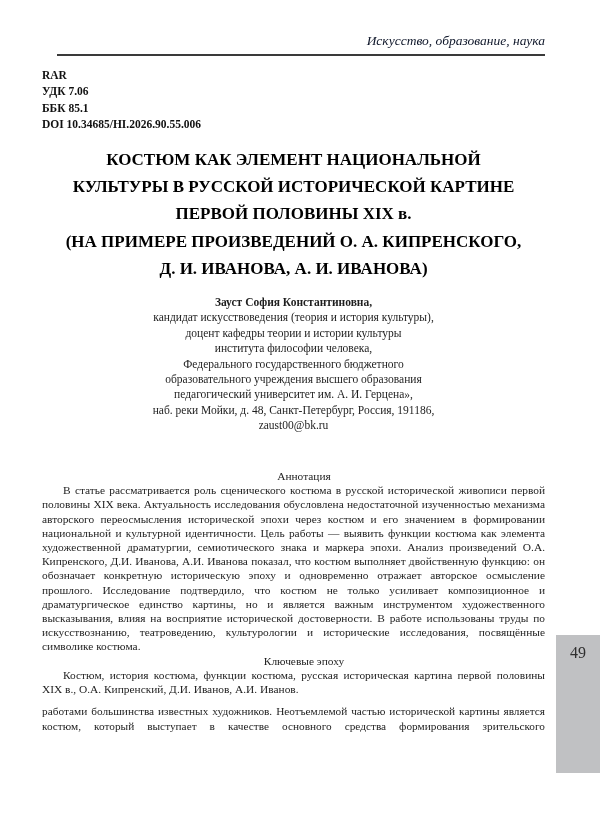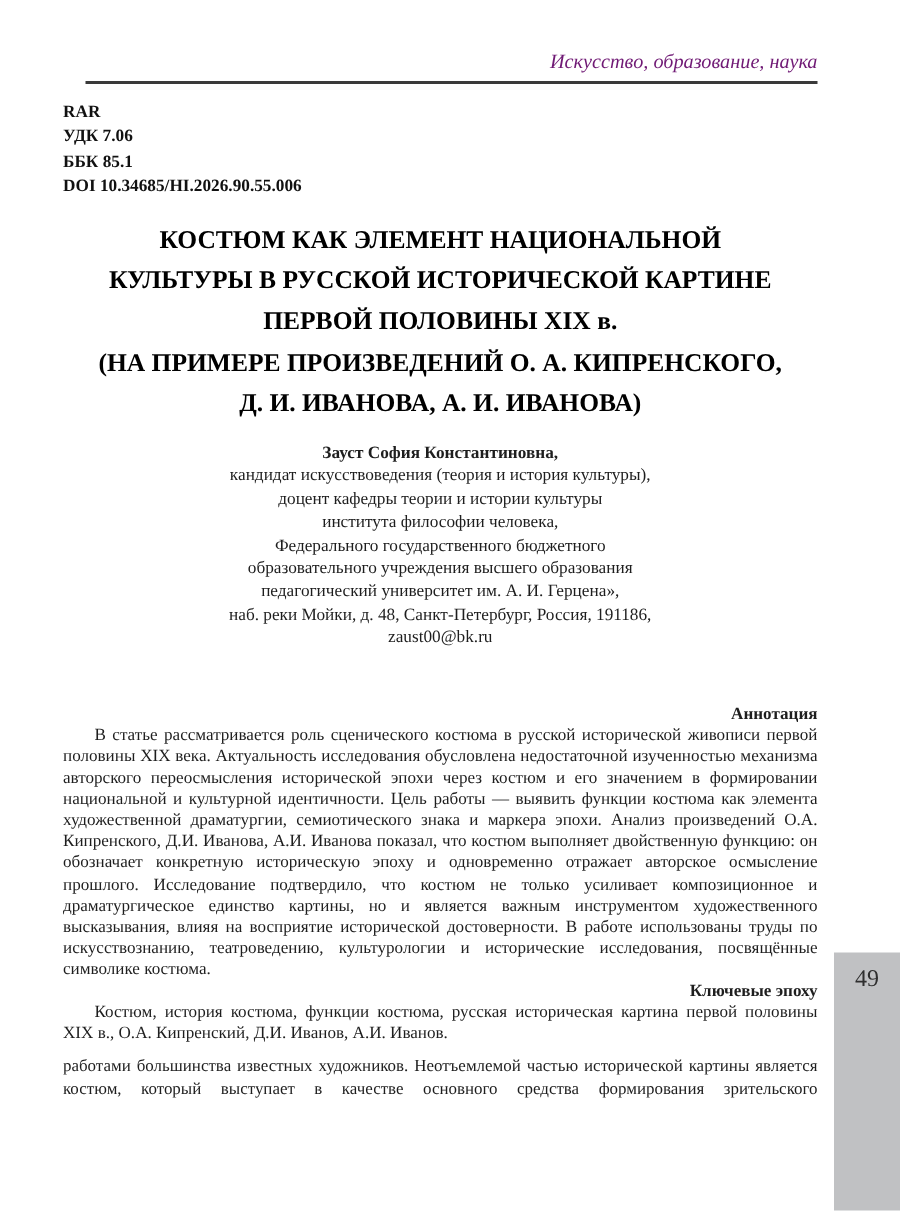--- a/index.html
+++ b/index.html
@@ -12,21 +12,21 @@
     font-family: "Liberation Serif", "DejaVu Serif", serif;
     color: #1e1e1e;
     overflow: hidden;
   }
   .running-header {
     position: absolute;
     top: 33px;
     right: 55px;
     font-style: italic;
     font-size: 13.5px;
-    color: #701a75;
+    color: #0f172a;
   }
   .header-rule {
     position: absolute;
     top: 54px;
     left: 57px;
     right: 55px;
     height: 1.5px;
     background: #3a3a3a;
   }
   .meta {
@@ -62,21 +62,21 @@
   .author .name { font-weight: bold; }
   .abstract-block {
     position: absolute;
     top: 469px;
     left: 42px;
     right: 55px;
     font-size: 11.4px;
     line-height: 14.2px;
     text-align: justify;
   }
-  .section-heading { font-weight: bold; text-indent: 21px; text-align: right; }
+  .section-heading { font-weight: normal; text-indent: 21px; text-align: center; }
   .indent-text { text-indent: 21px; hyphens: manual; -webkit-hyphens: manual; }
   .columns {
     position: absolute;
     top: 704px;
     left: 42px;
     right: 55px;
     display: flex;
     gap: 14px;
     font-size: 11.3px;
     line-height: 15.2px;
@@ -87,21 +87,21 @@
     text-align-last: justify;
     hyphens: manual;
     -webkit-hyphens: manual;
   }
   .col-left { text-indent: 20px; }
   .pagebar {
     position: absolute;
     top: 635px;
     right: 0;
     width: 44px;
-    height: 172px;
+    height: 138px;
     background: #c0c1c3;
   }
   .pagenum {
     padding-top: 9px;
     text-align: center;
     font-size: 16px;
     color: #2f2f2f;
   }
 </style>
 </head>

